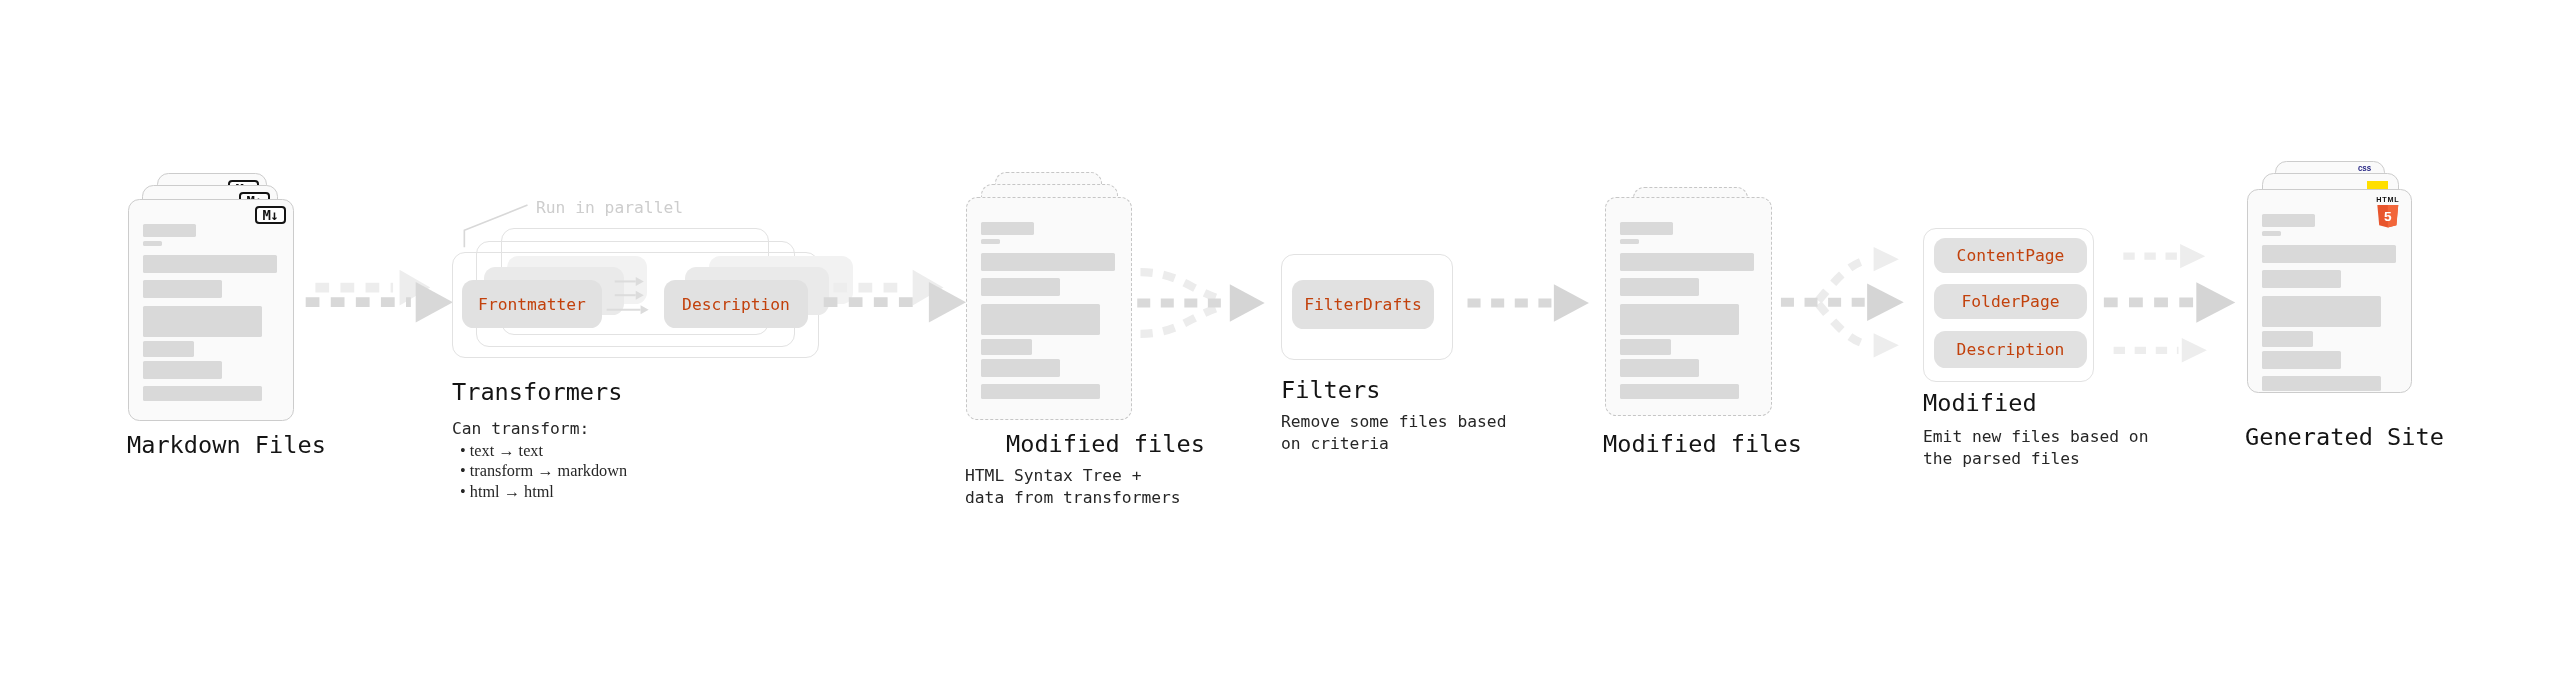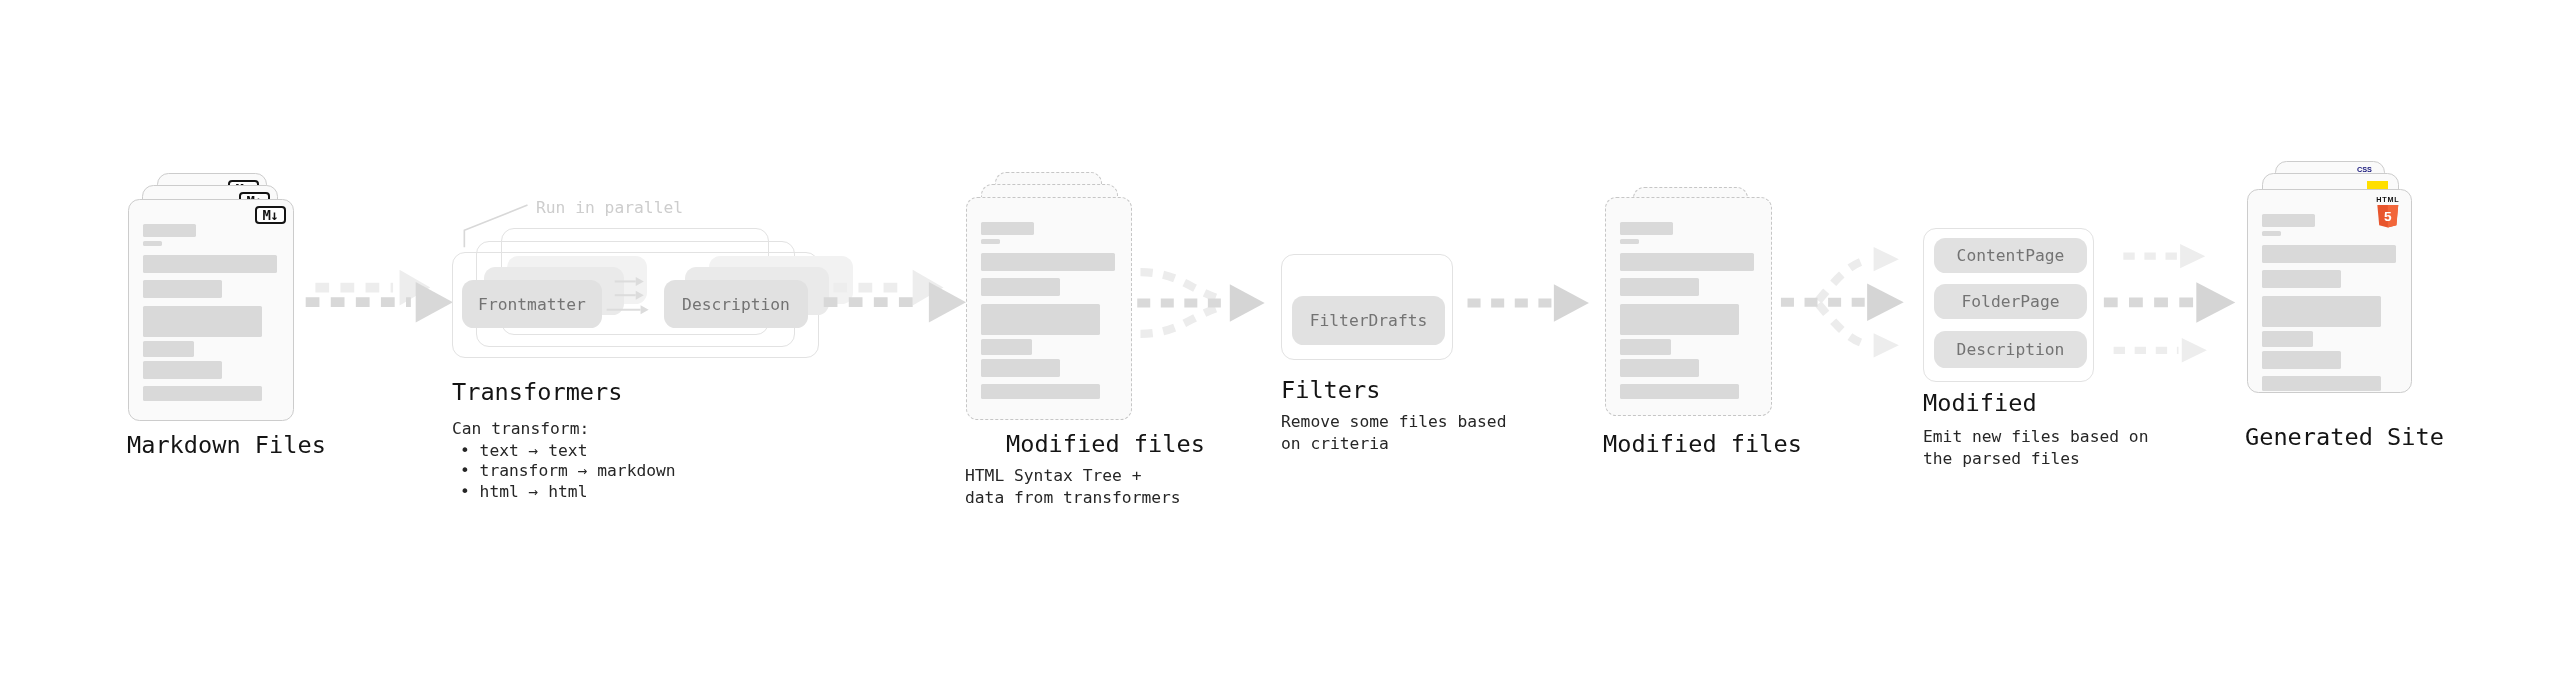--- a/index.html
+++ b/index.html
@@ -19,33 +19,33 @@
   .bar:nth-child(5){width:119px;height:31px;margin-bottom:4.1px;}
   .bar:nth-child(6){width:51px;height:16.3px;margin-bottom:4.1px;}
   .bar:nth-child(7){width:79px;height:18px;margin-bottom:6.5px;}
   .bar:nth-child(8){width:119px;height:14.6px;}
   
   .md-badge{position:absolute;top:5.7px;right:7.3px;width:31px;height:18.7px;border:2.4px solid #141414;border-radius:4.1px;
     background:#fff;display:flex;align-items:center;justify-content:center;
     font-size:14px;font-weight:bold;color:#141414;letter-spacing:-0.8px;box-sizing:border-box;}
   .js-badge{position:absolute;top:6.5px;right:9.8px;width:21px;height:9.8px;background:#ffdf00;}
   .css-badge{position:absolute;top:4.1px;right:9px;width:21px;text-align:center;}
-  .css-badge .css-txt{font-size:7.3px;font-weight:bold;color:#14147a;line-height:7.3px;font-family:Liberation Sans, sans-serif;}
+  .css-badge .css-txt{font-size:7.3px;font-weight:bold;color:#14147a;line-height:7.3px;font-family:Liberation Mono, monospace;}
   .css-badge .css-bar{height:3.3px;background:#3b6ce0;margin-top:0.8px;border-radius:0.8px;}
   .html5-badge{position:absolute;top:3.3px;right:6.5px;}
   
   .frame{position:absolute;border:1.6px solid #e2e2e2;border-radius:13px;box-sizing:border-box;background:transparent;}
   .pill{position:absolute;background:#e1e1e1;border-radius:11.4px;display:flex;align-items:center;justify-content:center;
-    font-size:16.3px;color:#737373;white-space:nowrap;}
+    font-size:16.3px;color:#c2410c;white-space:nowrap;}
   .pill.ghost1{background:#eaeaea;}
   .pill.ghost2{background:#f2f2f2;}
   
   .sec-title{position:absolute;font-size:23.6px;color:#141414;white-space:nowrap;}
   .sec-sub{position:absolute;font-size:16.3px;line-height:22px;color:#262626;white-space:pre-line;}
-  .bullets{position:absolute;font-size:16.3px;line-height:20.3px;color:#262626;white-space:nowrap;}
+  .bullets{position:absolute;font-size:16.3px;line-height:20.3px;color:#262626;white-space:nowrap;font-family:Liberation Serif, serif;}
   .note{position:absolute;font-size:16.3px;color:#cdcdcd;white-space:nowrap;}
   .abs{position:absolute;}
   svg{display:block;overflow:visible;}
 </style>
 </head>
 <body>
 
 <div id="stage">
 
   <div class="doc" style="left:157px;top:173px;width:110px;height:69px;">
@@ -135,21 +135,21 @@
 data from transformers</div>
 
   <svg class="abs" style="left:1134px;top:267px;" width="138" height="72" viewBox="0 0 170 88">
     <path d="M8,6 C54,6 70,28 106,39" stroke="#ececec" stroke-width="10" stroke-dasharray="15 13" fill="none"></path>
     <path d="M8,82 C54,82 70,60 106,49" stroke="#ececec" stroke-width="10" stroke-dasharray="15 13" fill="none"></path>
     <line x1="4" y1="44" x2="116" y2="44" stroke="#d9d9d9" stroke-width="11" stroke-dasharray="16 13"></line>
     <polygon points="118,21 118,67 161,44" fill="#d5d5d5"></polygon>
   </svg>
 
   <div class="frame" style="left:1281px;top:254px;width:172px;height:106px;"></div>
-  <div class="pill" style="left:1292px;top:296px;width:153px;height:49px;">FilterDrafts</div>
+  <div class="pill" style="left:1292px;top:280px;width:142px;height:49px;">FilterDrafts</div>
   <div class="sec-title" style="left:1281px;top:376px;">Filters</div>
   <div class="sec-sub" style="left:1281px;top:411px;">Remove some files based
 on criteria</div>
 
   <svg class="abs" style="left:1461px;top:276px;" width="132" height="54" viewBox="0 0 162 66">
     <line x1="8" y1="33" x2="112" y2="33" stroke="#d8d8d8" stroke-width="11" stroke-dasharray="16 13"></line>
     <polygon points="114,10 114,56 157,33" fill="#d5d5d5"></polygon>
   </svg>
 
   <div class="doc dashed" style="left:1633px;top:187px;width:115px;height:57px;"></div>

